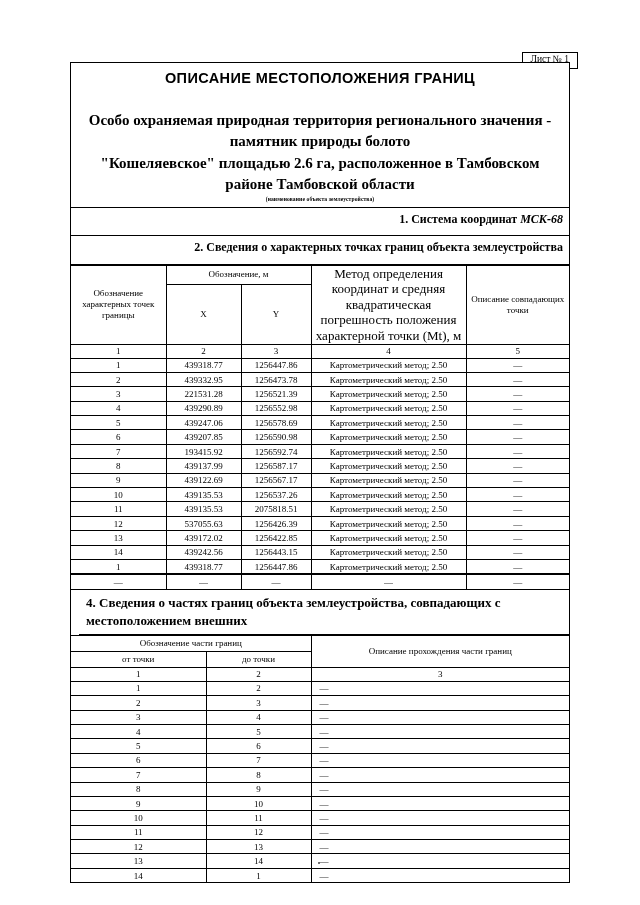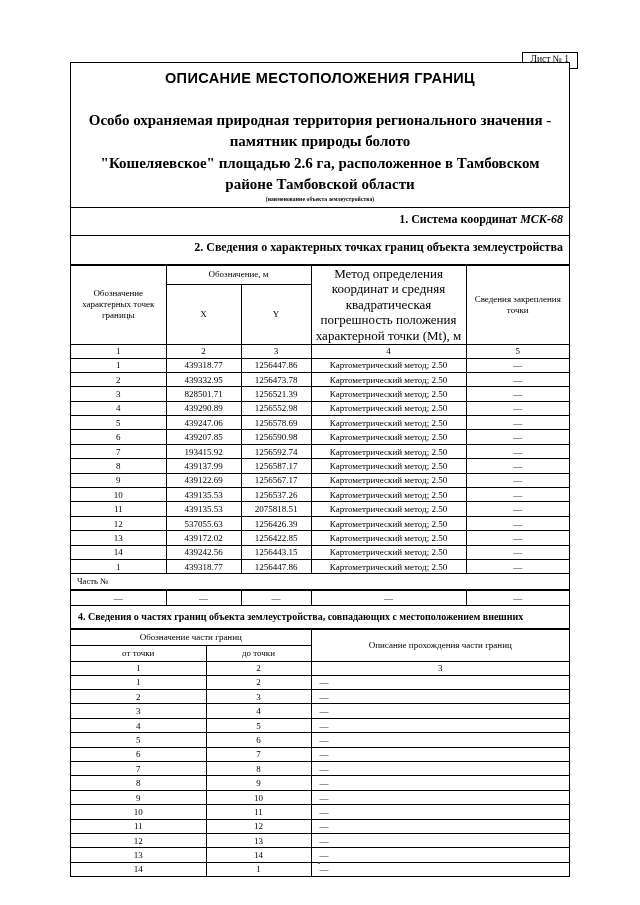--- a/index.html
+++ b/index.html
@@ -157,25 +157,26 @@
   .dash-row td { height: 13.5px; }
 
   
   .part-line {
     font-size: 8.6px;
     padding: 2px 6px 3px 6px;
     border-bottom: 1px solid #000;
   }
 
   .sec4-text {
-    font-size: 10px;
+    font-size: 13px;
     font-weight: bold;
     line-height: 1.38;
     padding: 4px 7px 4px 7px;
     text-align: left;
+    margin-left: 8px;
   }
 
   .footer-dot {
     position: absolute;
     left: 318px;
     top: 862px;
     width: 2px;
     height: 2px;
     background: #444;
     border-radius: 50%;
@@ -212,21 +213,21 @@
           <col style="width:75px">
           <col style="width:70px">
         <col style="width:155px">
           <col style="width:103px">
       </colgroup>
       <thead>
         <tr>
           <th class="hd" rowspan="2">Обозначение характерных точек границы</th>
           <th class="hd" colspan="2" style="height:14px">Обозначение, м</th>
           <th class="hd small" rowspan="2">Метод определения координат и средняя квадратическая погрешность положения характерной точки (Mt), м</th>
-          <th class="hd" rowspan="2">Сведения закрепления точки</th>
+          <th class="hd" rowspan="2">Описание совпадающих точки</th>
         </tr>
         <tr>
           <th class="axis" style="height:44px">X</th>
           <th class="axis">Y</th>
         </tr>
         <tr>
           <td class="numhd">1</td>
           <td class="numhd">2</td>
           <td class="numhd">3</td>
           <td class="numhd">4</td>
@@ -243,21 +244,21 @@
           </tr>
           <tr>
             <td class="cell">2</td>
             <td class="cell">439332.95</td>
             <td class="cell">1256473.78</td>
             <td class="cell method">Картометрический метод; 2.50</td>
             <td class="cell dash">—</td>
           </tr>
           <tr>
             <td class="cell">3</td>
-            <td class="cell">828501.71</td>
+            <td class="cell">221531.28</td>
             <td class="cell">1256521.39</td>
             <td class="cell method">Картометрический метод; 2.50</td>
             <td class="cell dash">—</td>
           </tr>
           <tr>
             <td class="cell">4</td>
             <td class="cell">439290.89</td>
             <td class="cell">1256552.98</td>
             <td class="cell method">Картометрический метод; 2.50</td>
             <td class="cell dash">—</td>
@@ -337,21 +338,20 @@
             <td class="cell">439318.77</td>
             <td class="cell">1256447.86</td>
             <td class="cell method">Картометрический метод; 2.50</td>
             <td class="cell dash">—</td>
           </tr>
         </tbody>
     </table>
   </div>
 
 
-  <div class="part-line">Часть №</div>
 
   <div class="band">
     <table class="grid outer-flush">
       <colgroup>
         <col style="width:95px">
           <col style="width:75px">
           <col style="width:70px">
         <col style="width:155px">
           <col style="width:103px">
       </colgroup>

